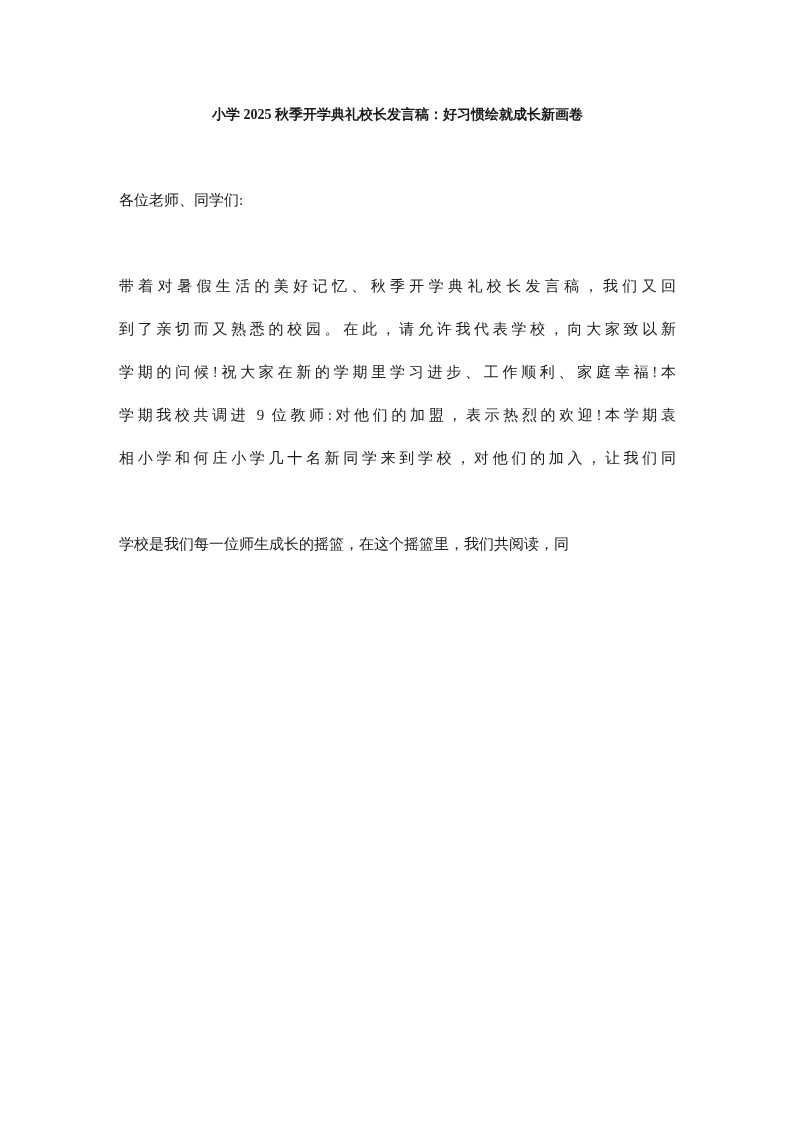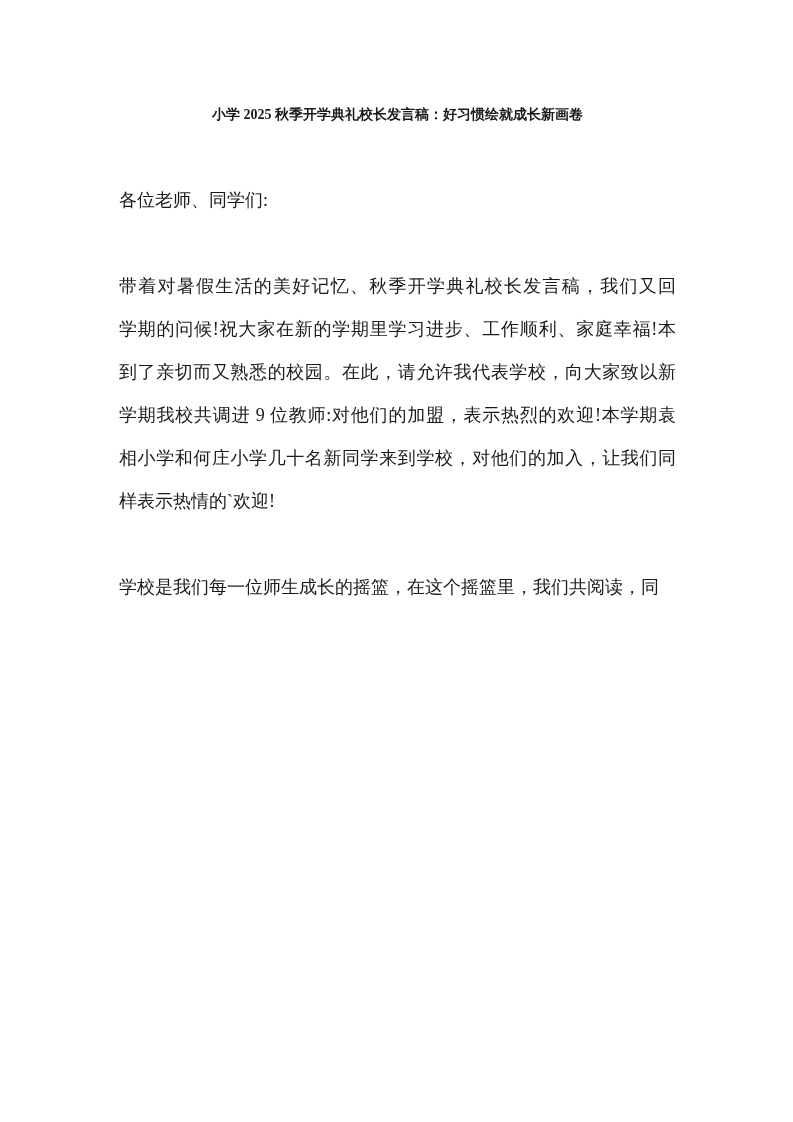--- a/index.html
+++ b/index.html
@@ -29,43 +29,42 @@
     text-align: center;
     white-space: nowrap;
   }
   .para {
     margin: 0 0 43px 0;
   }
   .para:last-child {
     margin-bottom: 0;
   }
   .line {
-    font-size: 18px;
+    font-size: 15px;
     line-height: 43px;
     min-height: 43px;
   }
   .line.fill {
     text-align: justify;
     text-align-last: justify;
   }
 </style>
 </head>
 <body>
 
 <div class="doc-page">
   <h1 class="doc-title">小学 2025 秋季开学典礼校长发言稿：好习惯绘就成长新画卷</h1>
   <div id="doc-body">
       <div class="para">
         <div class="line">各位老师、同学们:</div>
       </div>
       <div class="para">
         <div class="line fill">带着对暑假生活的美好记忆、秋季开学典礼校长发言稿，我们又回</div>
+        <div class="line fill">到了亲切而又熟悉的校园。在此，请允许我代表学校，向大家致以新</div>
         <div class="line fill">学期的问候!祝大家在新的学期里学习进步、工作顺利、家庭幸福!本</div>
-        <div class="line fill">到了亲切而又熟悉的校园。在此，请允许我代表学校，向大家致以新</div>
         <div class="line fill">学期我校共调进 9 位教师:对他们的加盟，表示热烈的欢迎!本学期袁</div>
         <div class="line fill">相小学和何庄小学几十名新同学来到学校，对他们的加入，让我们同</div>
-        <div class="line">样表示热情的`欢迎!</div>
       </div>
       <div class="para">
         <div class="line">学校是我们每一位师生成长的摇篮，在这个摇篮里，我们共阅读，同</div>
       </div>
     </div>
 </div>
 
 </body></html>

